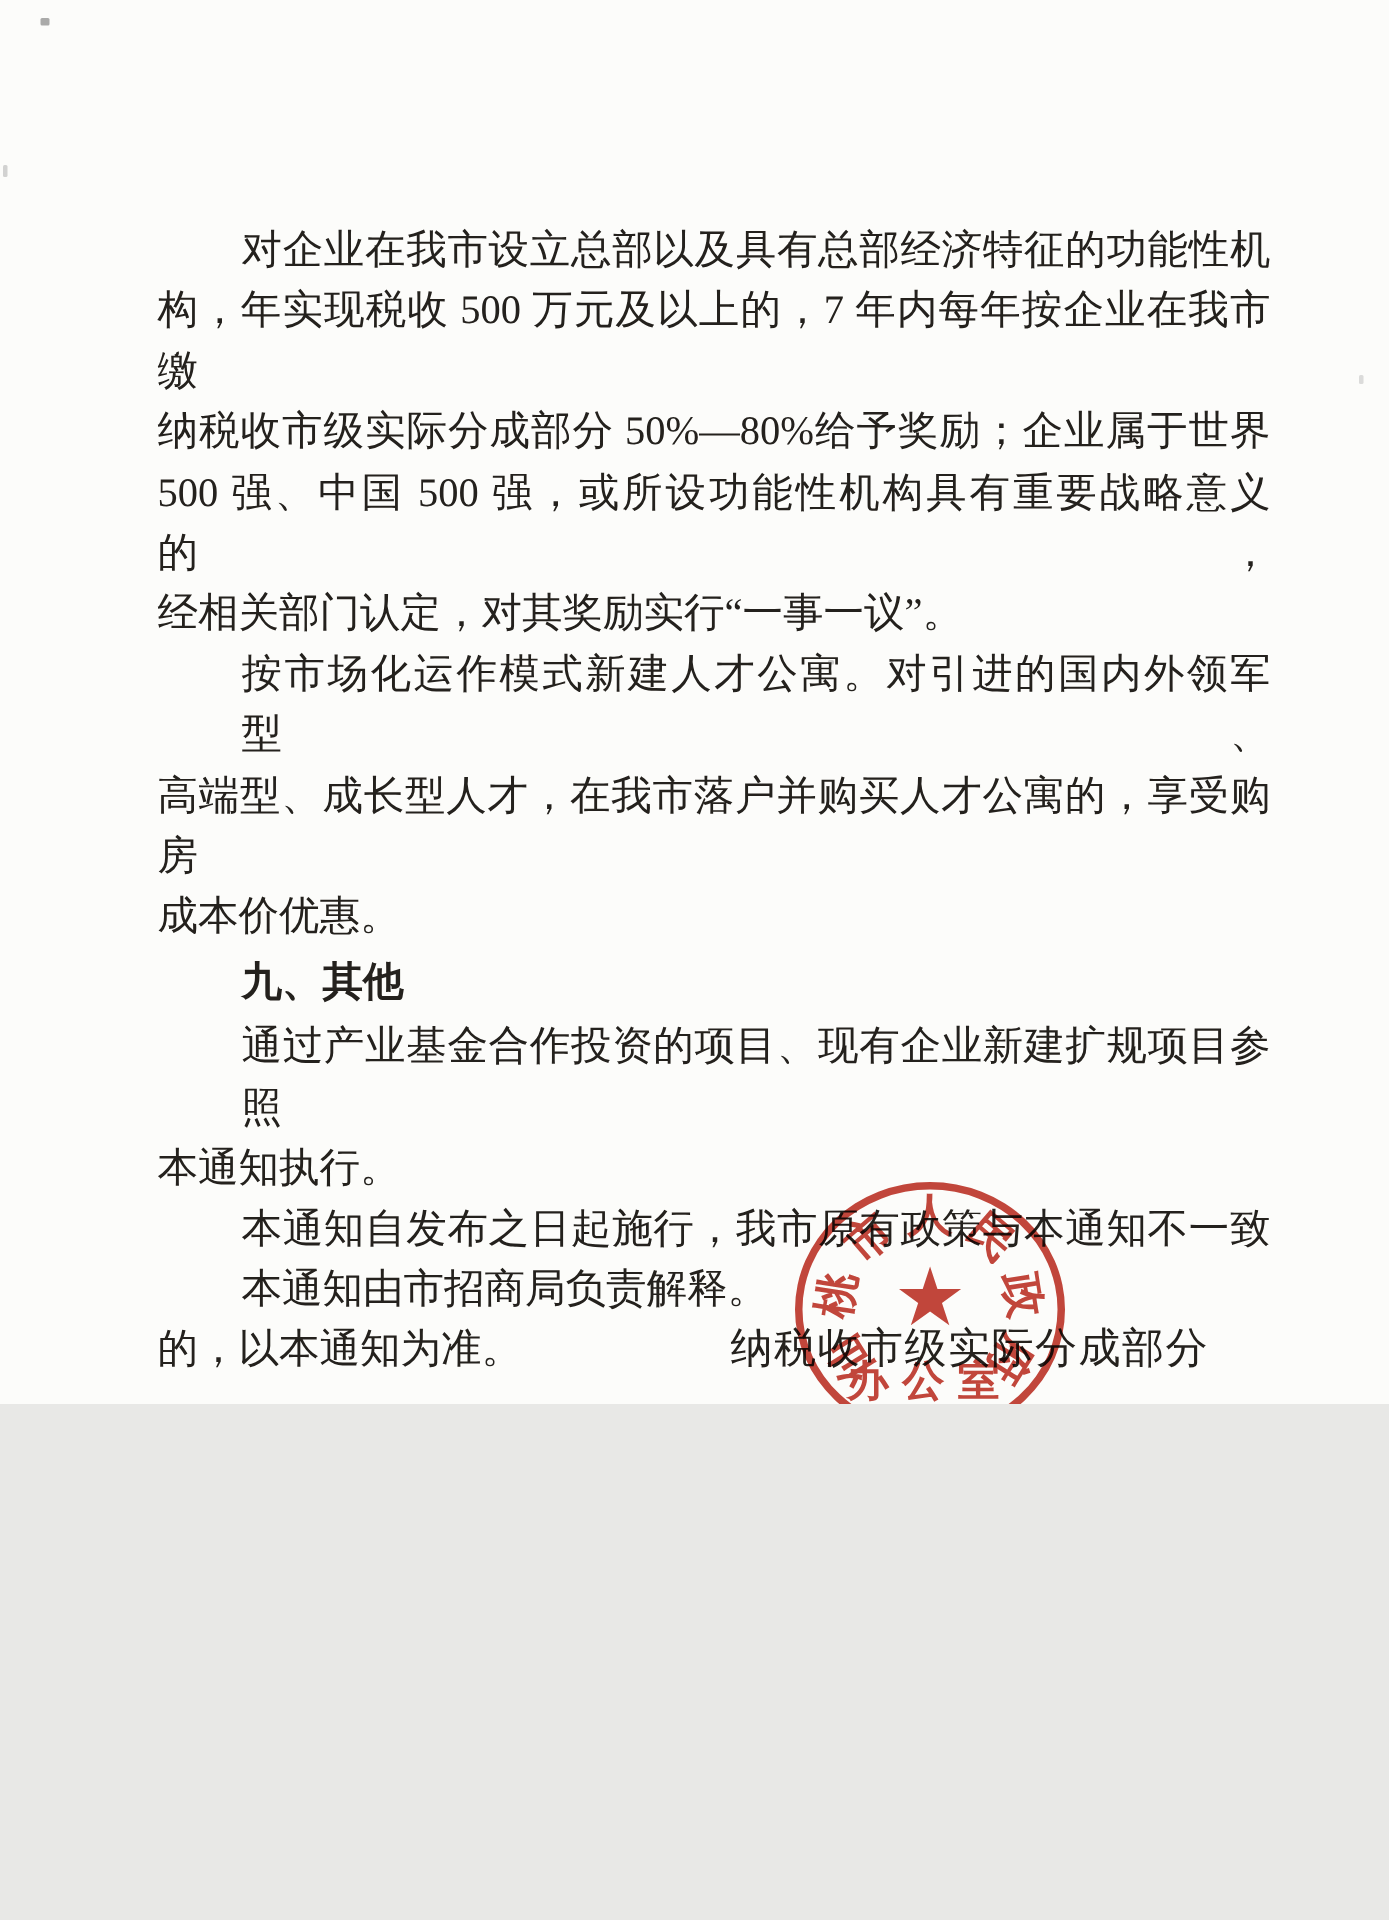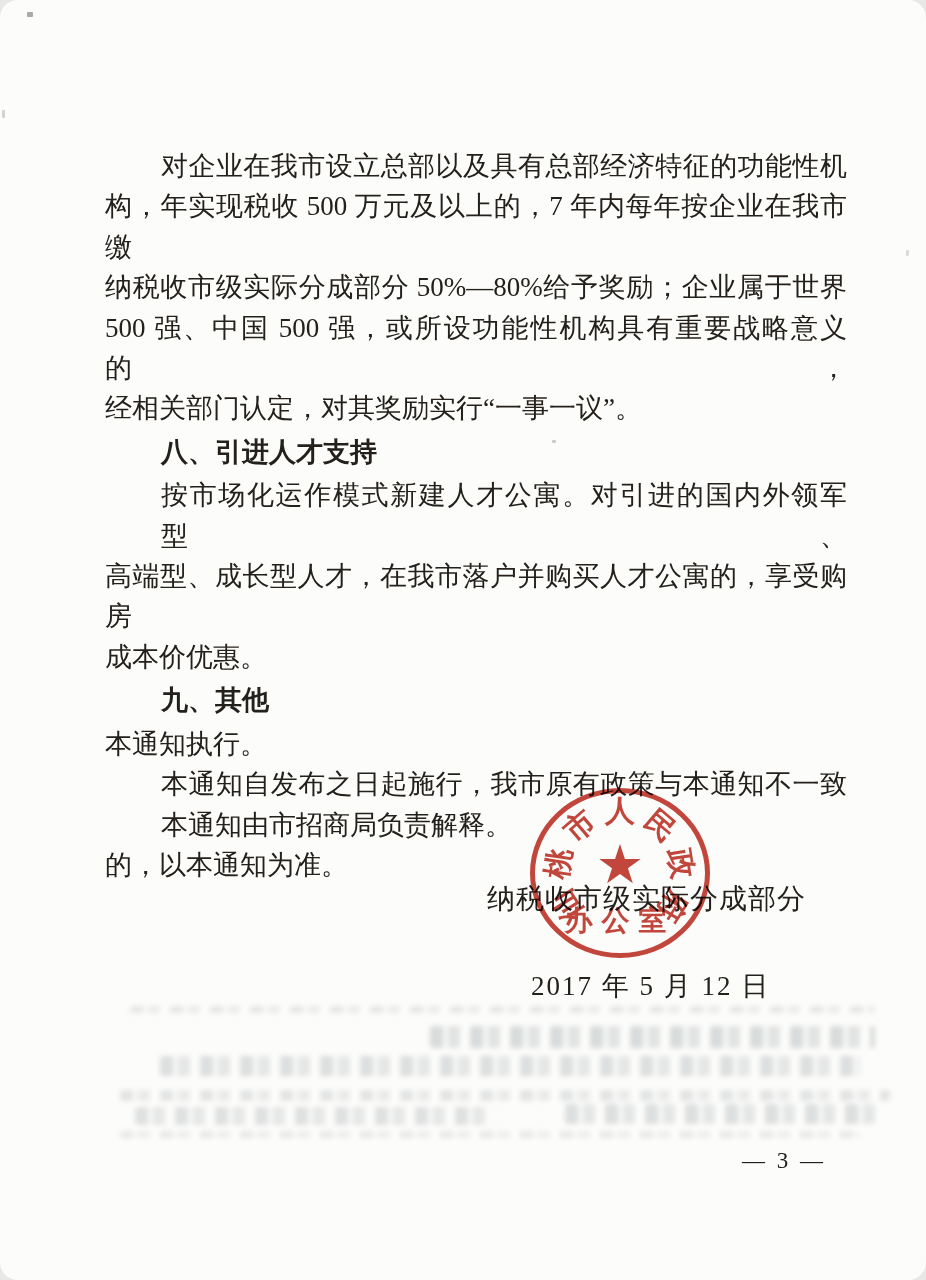--- a/index.html
+++ b/index.html
@@ -1,24 +1,23 @@
 <!DOCTYPE html>
 <html><head>
 <meta charset="utf-8">
 <style>
   html,body{margin:0;padding:0;background:#e8e8e6;}
   .page{
     position:relative;
-    width:926px;height:1280px;
+    width:926px;height:936px;
     margin:0 auto;
     background:#fcfcfa;
     overflow:hidden;
     font-family:"Liberation Serif","DejaVu Serif",serif;
     color:#24211d;
-    border-radius:18px;
   }
   
   .body-text{
     position:absolute;
     left:105px; top:146px; width:742px;
     font-size:27px;
     line-height:40.4px;
   }
   .line{min-height:40.4px;}
   .line.indent{padding-left:56px;}
@@ -102,28 +101,28 @@
 
 <div class="page" style="background: rgb(252, 252, 250); color: rgb(36, 33, 29);">
 
   <div class="body-text">
     <div class="line indent full">对企业在我市设立总部以及具有总部经济特征的功能性机</div>
     <div class="line full">构，年实现税收 500 万元及以上的，7 年内每年按企业在我市缴</div>
     <div class="line full">纳税收市级实际分成部分 50%—80%给予奖励；企业属于世界</div>
     <div class="line full">500 强、中国 500 强，或所设功能性机构具有重要战略意义的，</div>
     <div class="line">经相关部门认定，对其奖励实行“一事一议”。</div>
 
-    <div class="heading">八、引进人才支持</div>
 
     <div class="line indent full">按市场化运作模式新建人才公寓。对引进的国内外领军型、</div>
     <div class="line full">高端型、成长型人才，在我市落户并购买人才公寓的，享受购房</div>
     <div class="line">成本价优惠。</div>
 
     <div class="heading">九、其他</div>
 
+    <div class="line indent full">通过产业基金合作投资的项目、现有企业新建扩规项目参照</div>
     <div class="line">本通知执行。</div>
     <div class="line indent full">本通知自发布之日起施行，我市原有政策与本通知不一致</div>
     <div class="line indent">本通知由市招商局负责解释。</div>
     <div class="line">的，以本通知为准。</div>
   </div>
 
   <div class="sig-office">纳税收市级实际分成部分</div>
   <div class="sig-date">2017 年 5 月 12 日</div>
 
   <div class="seal" style="color: rgb(191, 55, 43);">

